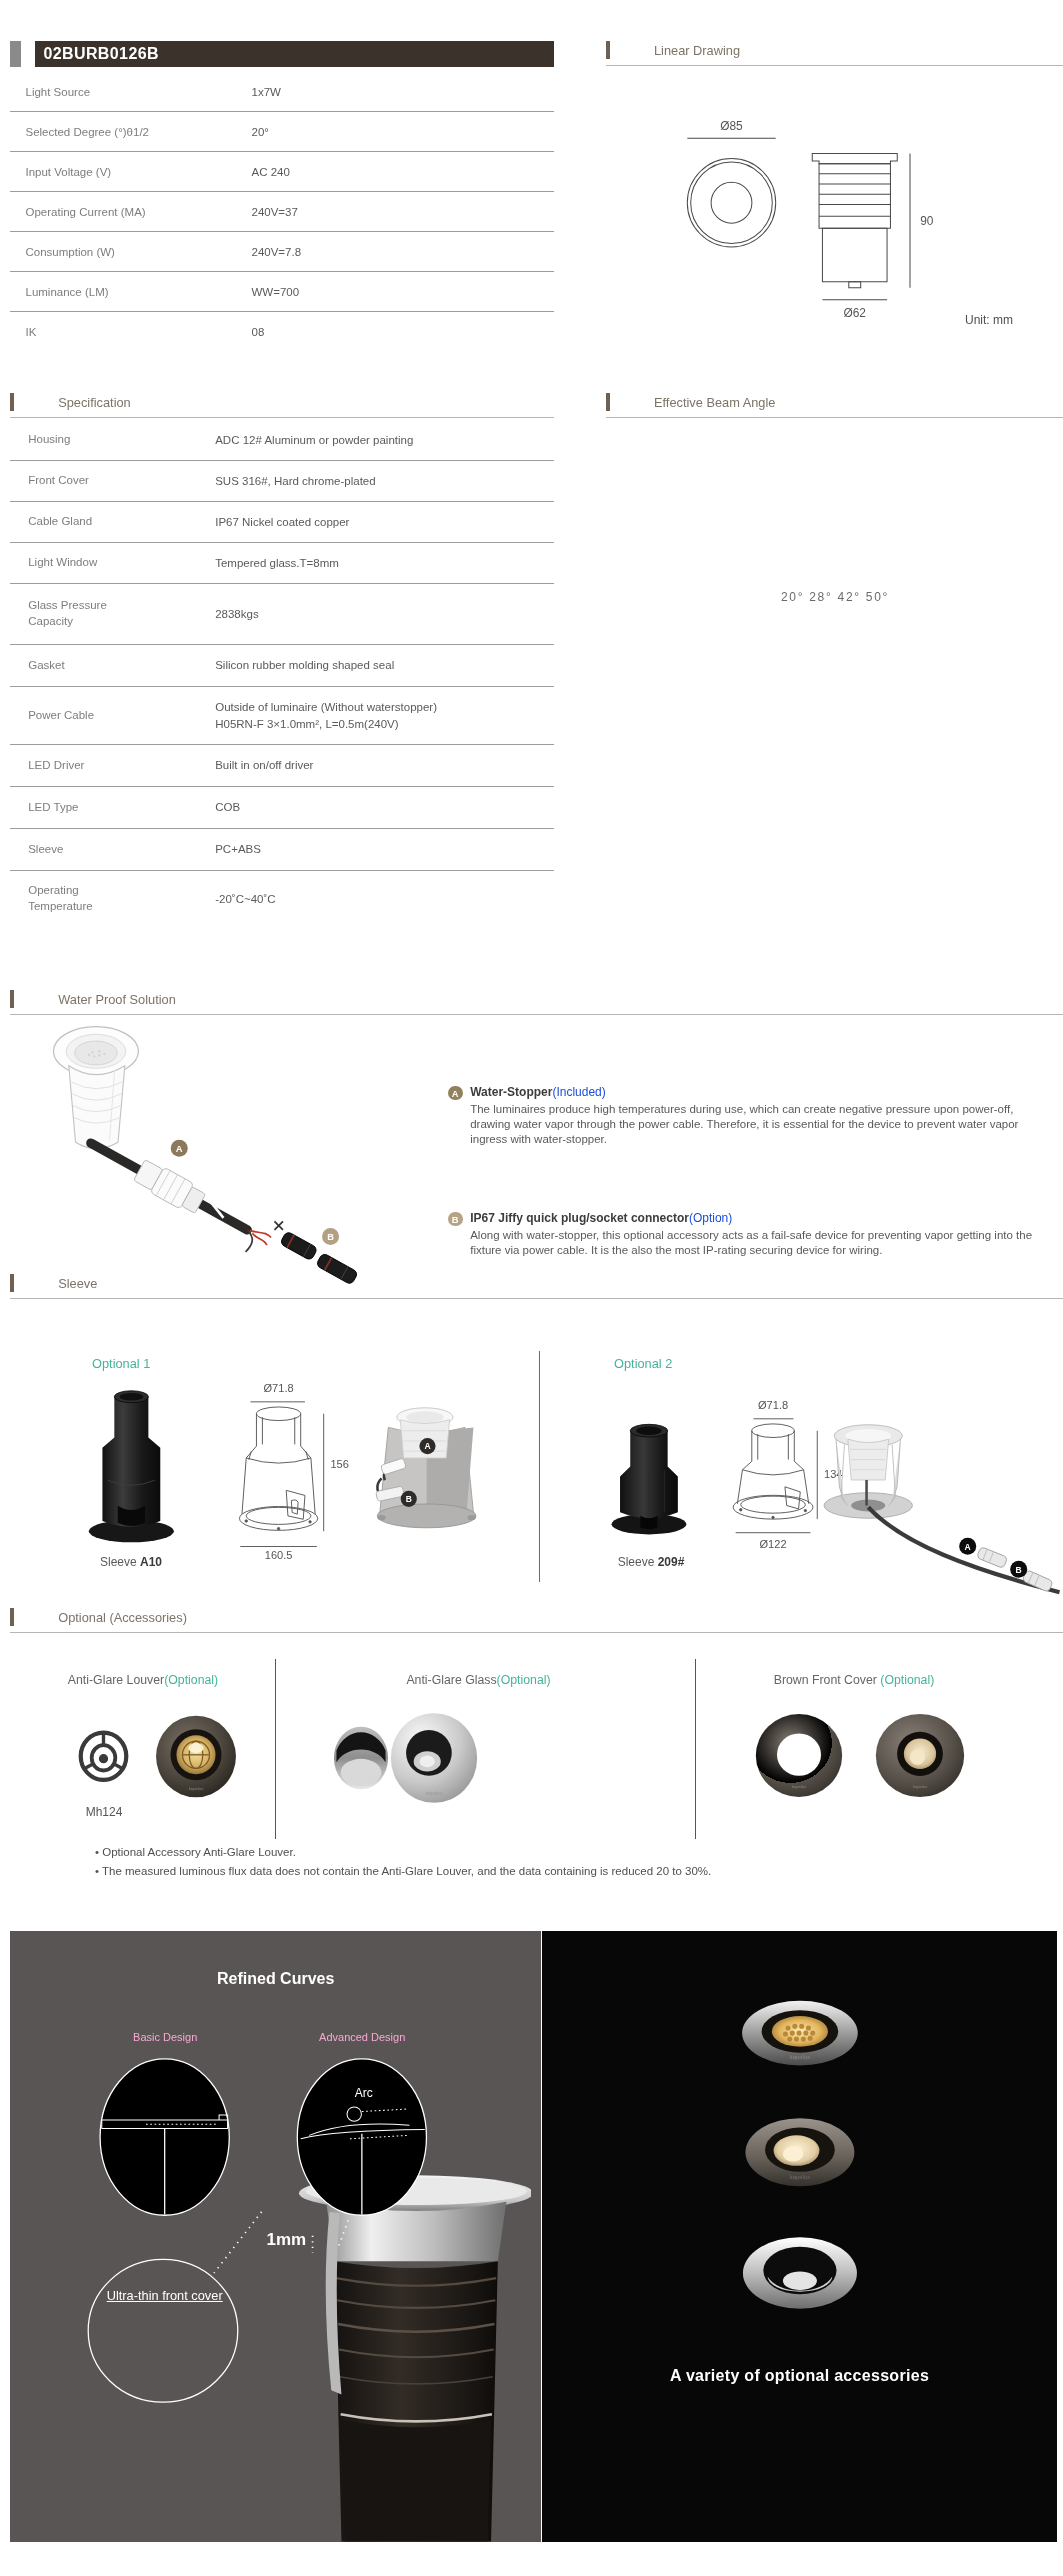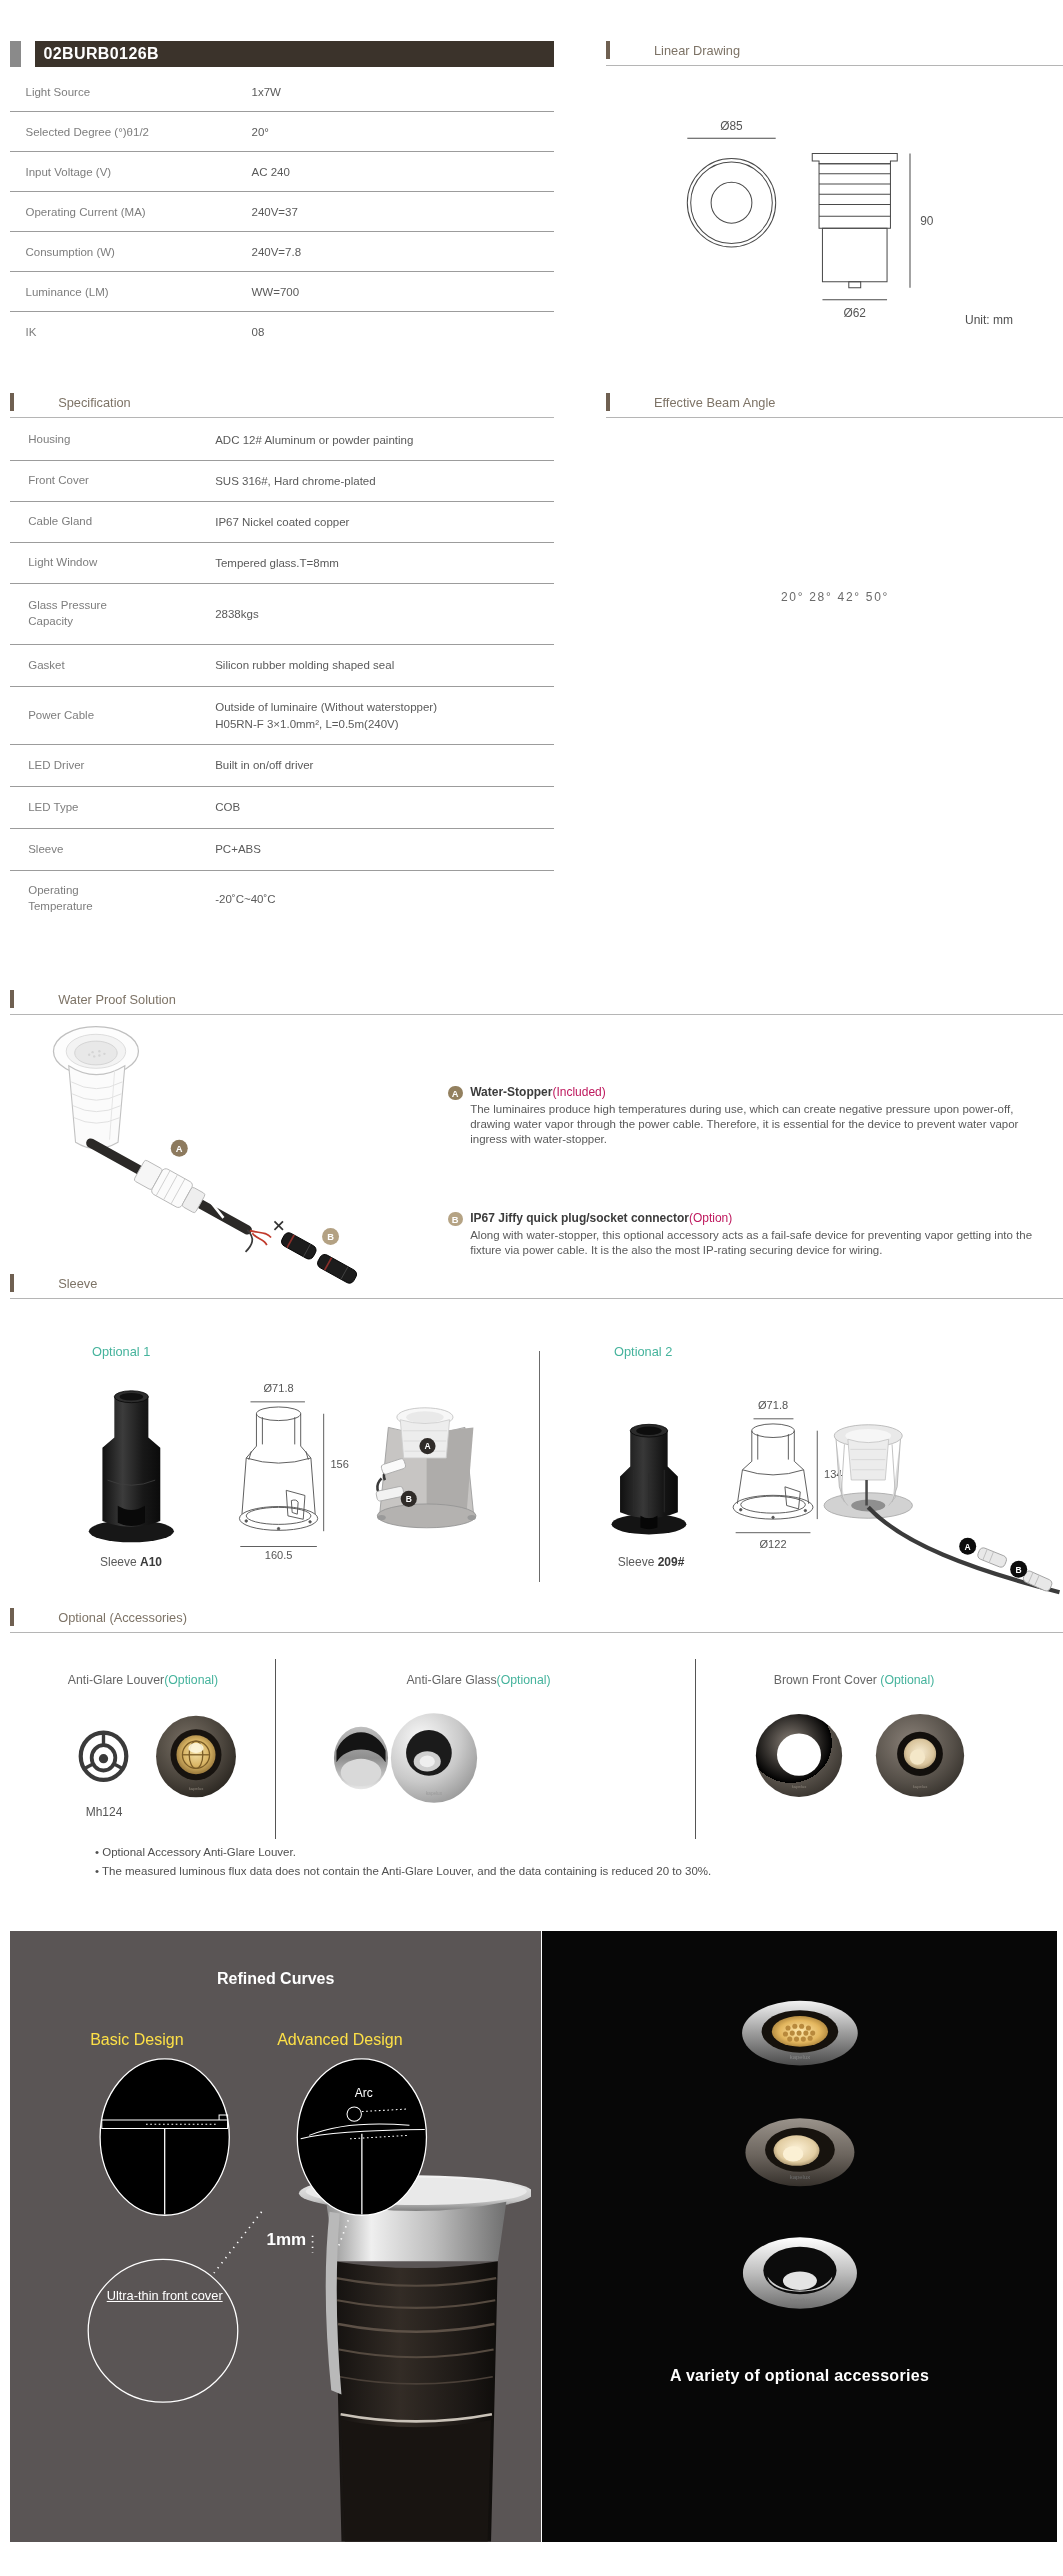--- a/index.html
+++ b/index.html
@@ -29,36 +29,36 @@
   .teal{color:#45b39c;}
   .unit{font-size:12px;color:#4f4f4f;text-align:right;}
   .beam-angles{font-size:12px;color:#6a6a6a;text-align:center;letter-spacing:1.7px;}
 
   
   .wp-item{display:flex;gap:7.7px;width:587px;}
   .wp-badge{flex:0 0 14.5px;width:14.5px;height:14.5px;border-radius:50%;background:#93805f;color:#fff;
             font-size:9.4px;font-weight:bold;display:flex;align-items:center;justify-content:center;margin-top:0.9px;}
   .wp-badge.b{background:#b5a384;}
   .wp-head{font-size:12px;font-weight:bold;color:#3c3c3c;}
-  .wp-tag{font-weight:normal;color:#be185d;}
+  .wp-tag{font-weight:normal;color:#1d4ed8;}
   .wp-body{font-size:11.5px;color:#5a5a5a;line-height:15.3px;margin-top:2.6px;}
 
-  .opt-label{font-size:12.8px;color:#45b39c;}
+  .opt-label{font-size:12.8px;color:#45b39c;margin-top:12px;}
   .sleeve-name{font-size:12px;color:#5a5a5a;text-align:center;}
   .sleeve-name b{color:#3a3a3a;}
   .vdiv{width:0.9px;background:#6b6b6b;}
   .acc-label{font-size:12.3px;color:#666;text-align:center;}
   .note{font-size:11.5px;color:#4f4f4f;}
   .model-label{font-size:12px;color:#555;text-align:center;}
 
   
   .panel-gray{background:#5a5555;padding-left:10px;}
   .panel-black{background:#070707;}
   .p-title{font-size:16px;font-weight:bold;color:#fff;text-align:center;}
-  .p-label{font-size:16px;color:#fde047;text-align:left;}
+  .p-label{font-size:11px;color:#f9a8d4;text-align:center;}
   .p-arc{font-size:12px;color:#fff;text-align:center;}
   .p-mm{font-size:17px;font-weight:bold;color:#fff;text-align:right;}
   .p-ultra{font-size:12.8px;color:#fff;text-align:center;text-decoration:underline;}
   .p-caption{font-size:16px;font-weight:bold;color:#fff;text-align:center;letter-spacing:0.3px;}
 
   svg text{font-family:"Liberation Sans",sans-serif;}
   .dimtxt{font-size:13px;fill:#555;}
 </style>
 </head>
 <body>

